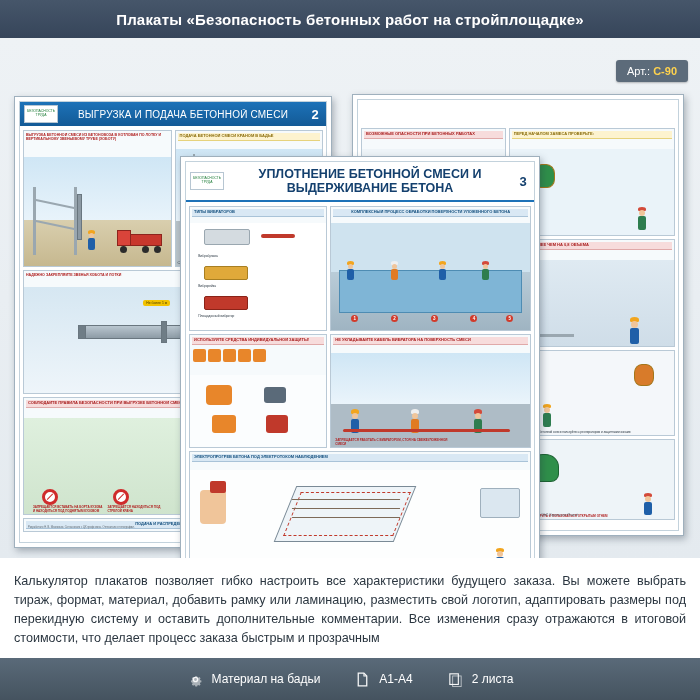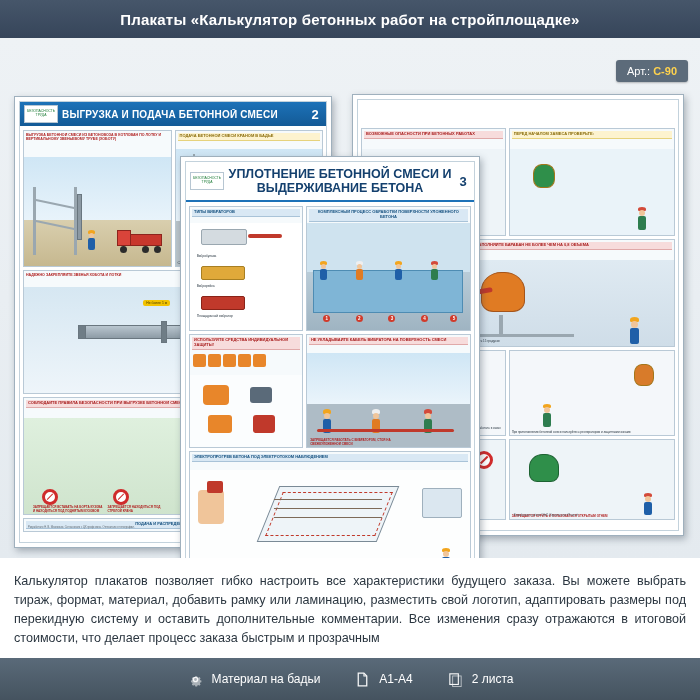--- a/index.html
+++ b/index.html
@@ -53,21 +53,21 @@
 
   .poster {
     position: absolute;
     background: #ffffff;
     border: 1px solid #9fb0bd;
     box-shadow: 2px 3px 7px rgba(40,55,70,.35);
     overflow: hidden;
   }
   .p-left  { left: 14px;  top: 58px;  width: 318px; height: 452px; z-index: 10; }
   .p-right { left: 352px; top: 56px;  width: 332px; height: 442px; z-index: 11; }
-  .p-mid   { left: 180px; top: 118px; width: 300px; height: 442px; z-index: 20; }
+  .p-mid   { left: 180px; top: 118px; width: 360px; height: 442px; z-index: 20; }
 
   .p-inner { position: absolute; inset: 4px; background: #ffffff; border: 1px solid #c3d2dc; }
 
   .p-head {
     height: 24px;
     background: linear-gradient(180deg,#1d72b8 0%,#135a96 100%);
     display: flex; align-items: center;
     padding: 0 4px;
     gap: 4px;
   }
@@ -75,22 +75,22 @@
   .logo {
     width: 34px; height: 18px; background:#fff; border:1px solid #b7c6d2;
     display:flex; align-items:center; justify-content:center;
     font-size:3.4px; color:#1a7a34; line-height:1.05; text-align:center;
     padding:1px; overflow:hidden;
   }
   .p-title {
     flex: 1;
     color: #ffffff;
     font-size: 10px;
-    font-weight: bold;
-    text-align: left;
+    font-weight: normal;
+    text-align: center;
     letter-spacing: .2px;
     white-space: nowrap;
     overflow: hidden;
   }
   .p-num {
     color: #ffffff; font-size: 13px; font-weight: bold;
     width: 14px; text-align: center;
   }
   .mid-title {
     flex: 1; text-align: center; color:#14406e;
@@ -202,21 +202,21 @@
   }
   .f-item { display: flex; align-items: center; gap: 8px; }
   .f-ic { width: 17px; height: 17px; opacity: .95; }
 </style>
 </head>
 <body>
 
 <div class="page">
 
   <div class="header">
-    <div class="header-title">Плакаты «Калькулятор бетонных работ на стройплощадке»</div>
+    <div class="header-title">Плакаты «Безопасность бетонных работ на стройплощадке»</div>
   </div>
 
   <div class="stage">
 
     <div class="art-badge">
       <span>Арт.:</span>
       <b>С-90</b>
     </div>
 
     <div class="poster p-left">

